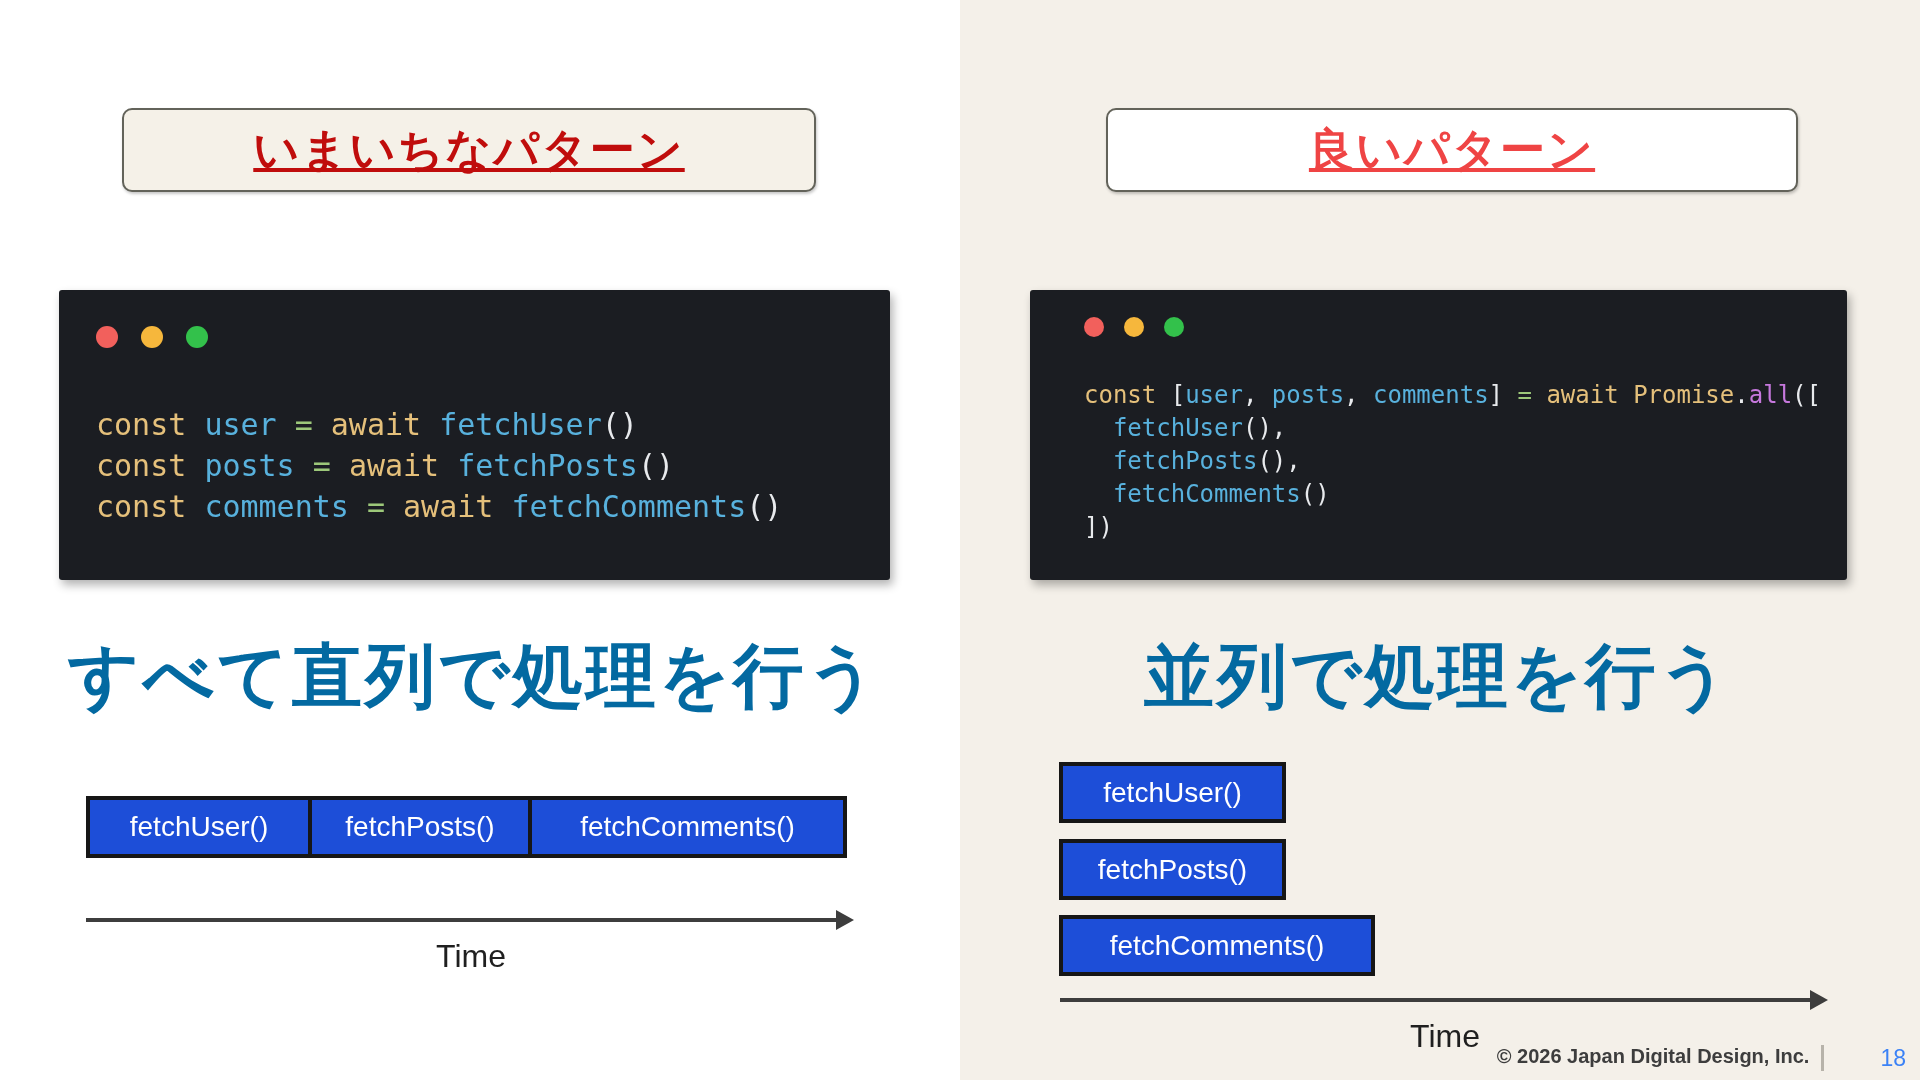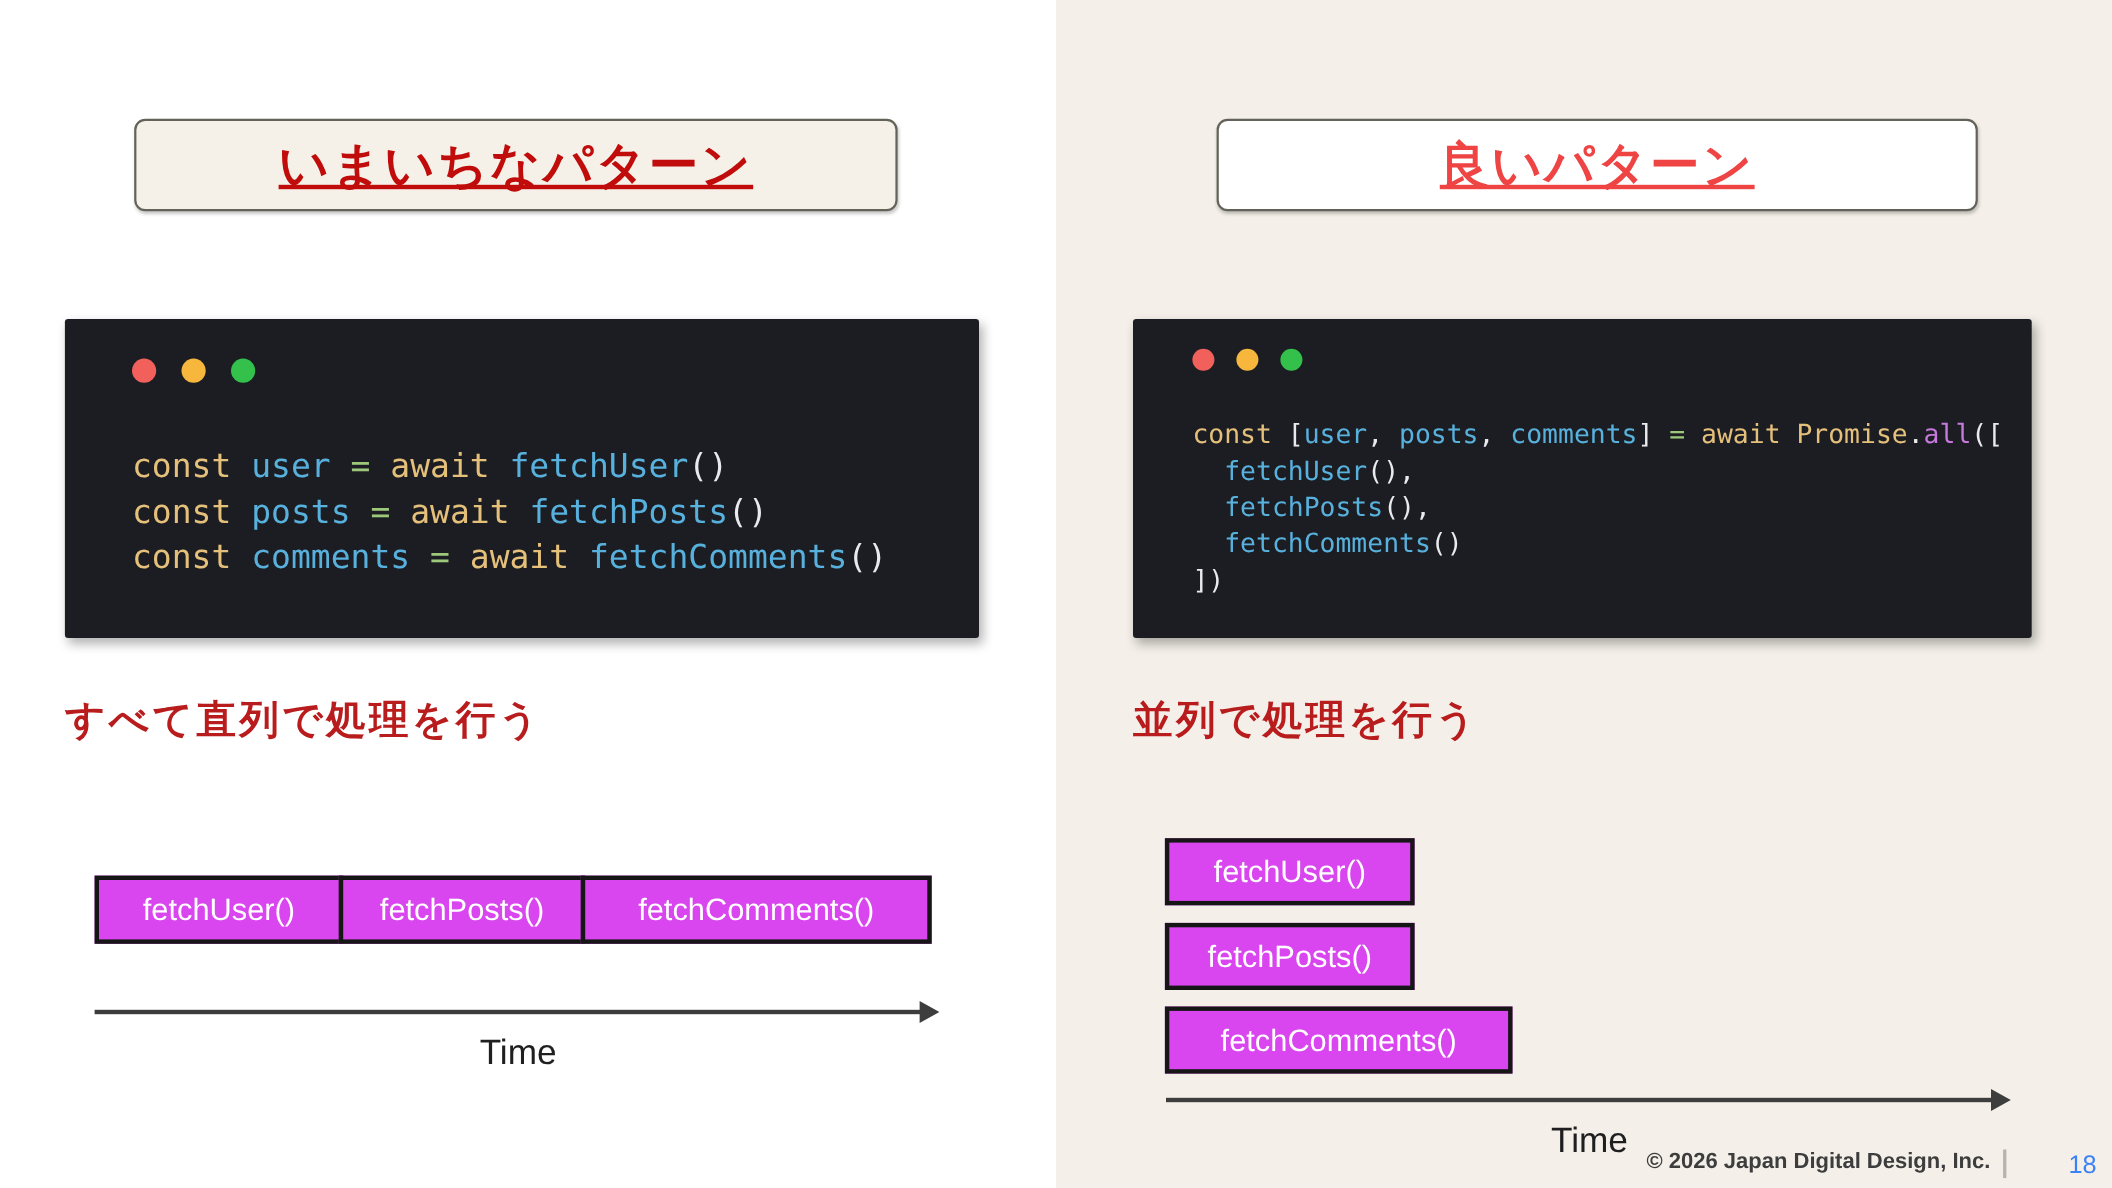--- a/index.html
+++ b/index.html
@@ -16,21 +16,21 @@
     letter-spacing:2px;box-shadow:1px 2px 3px rgba(0,0,0,0.22);box-sizing:border-box;text-decoration:underline;
   }
   #left-title{left:122px;width:694px;background:#f5f1e8;color:#c00d0c;}
   #right-title{left:1106px;width:692px;background:#ffffff;color:#ef4444;}
 
   
   .code-window{
     position:absolute;top:290px;height:290px;background:#1b1d22;border-radius:3px;
     box-shadow:3px 5px 10px rgba(0,0,0,0.30);box-sizing:border-box;
   }
-  #left-code{left:59px;width:831px;padding-left:24px;}
+  #left-code{left:59px;width:831px;}
   #right-code{left:1030px;width:817px;padding-left:28px;}
   .dots{display:flex;}
   #left-code .dots{padding:36px 0 0 37px;gap:23px;}
   #right-code .dots{padding:27px 0 0 26px;gap:20px;}
   .dot{border-radius:50%;}
   #left-code .dot{width:22px;height:22px;}
   #right-code .dot{width:20px;height:20px;}
   .dot-red{background:#f2605c;}
   .dot-yellow{background:#f6b73c;}
   .dot-green{background:#33c14b;}
@@ -38,29 +38,29 @@
   #left-code .code{margin:56px 0 0 37px;font-size:30px;line-height:41px;}
   #right-code .code{margin:42px 0 0 26px;font-size:24px;line-height:33px;}
   .tok-kw{color:#e5c07b;}
   .tok-name{color:#58b1dd;}
   .tok-op{color:#9dc87a;}
   .tok-punc{color:#e8eaed;}
   .tok-method{color:#c678dd;}
 
   
   .caption{
-    position:absolute;top:630px;font-size:36px;font-weight:bold;color:#b91c1c;
-    text-align:left;letter-spacing:3px;
+    position:absolute;top:630px;font-size:70px;font-weight:bold;color:#0369a1;
+    text-align:center;letter-spacing:3px;
   }
   #left-caption{left:59px;width:831px;}
   #right-caption{left:1030px;width:817px;}
 
   
   .hbar{
-    background:#d946ef;border:4px solid #161616;color:#ffffff;font-size:28px;
+    background:#1d4ed8;border:4px solid #161616;color:#ffffff;font-size:28px;
     display:flex;align-items:center;justify-content:center;box-sizing:border-box;
   }
   #left-bars{position:absolute;left:86px;top:796px;display:flex;}
   #left-bars .hbar{height:62px;}
   #left-bars .hbar + .hbar{margin-left:-4px;}
   .lbar-0{width:226px;}
   .lbar-1{width:224px;}
   .lbar-2{width:319px;}
   #right-bars{position:absolute;left:1059px;top:762px;width:400px;height:215px;}
   #right-bars .hbar{position:absolute;left:0;height:61px;}

